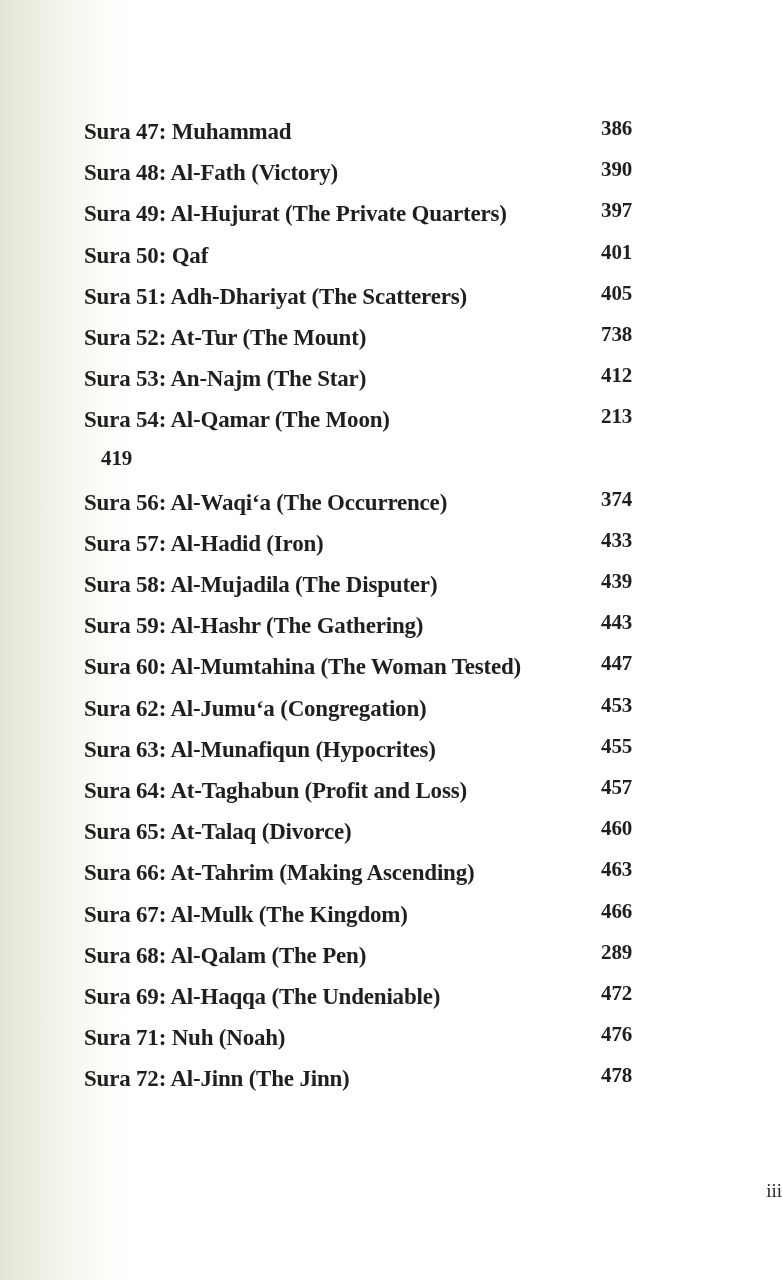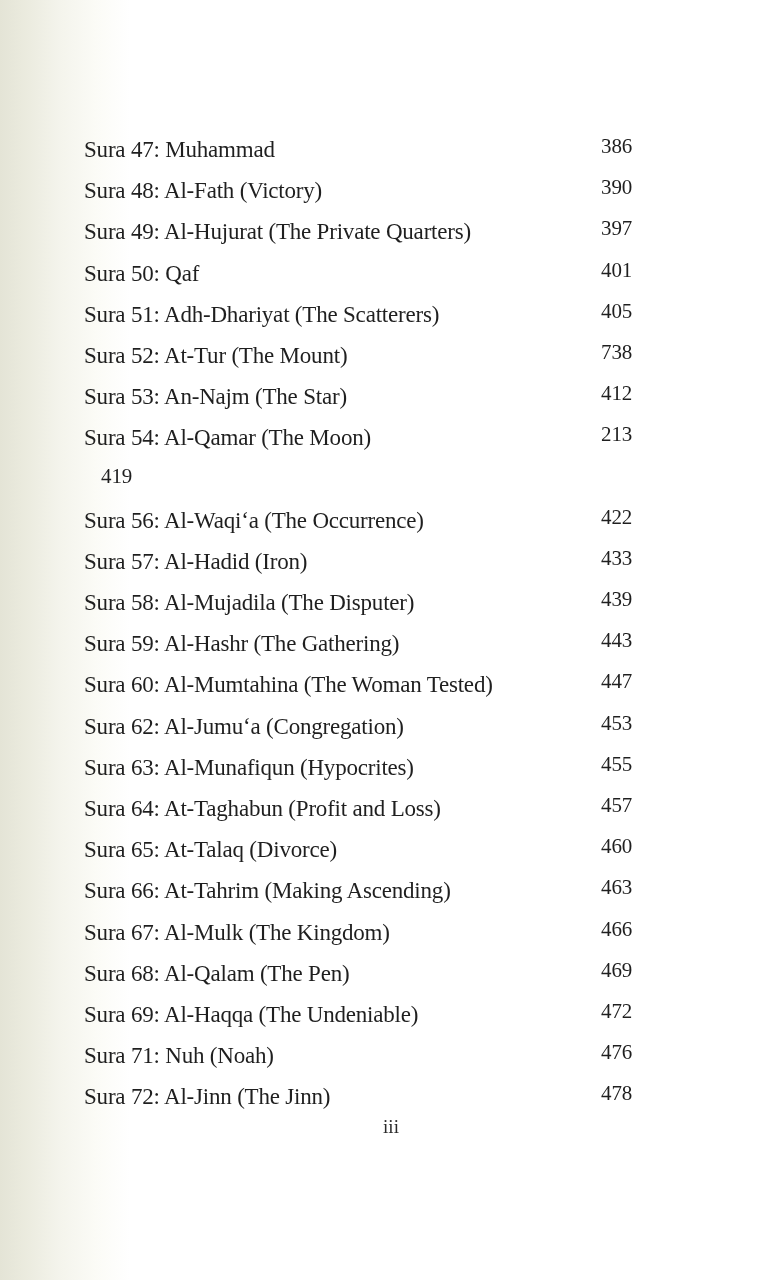--- a/index.html
+++ b/index.html
@@ -11,22 +11,23 @@
       height: 1280px;
       overflow: hidden;
       position: relative;
       background: linear-gradient(to right, #e4e4d6 0px, #ecece0 30px, #f4f4ec 60px, #fbfbf6 95px, #ffffff 130px, #ffffff 100%);
       font-family: "Liberation Serif", "DejaVu Serif", serif;
       color: #1f1f1f;
     }
     .toc {
       position: absolute;
       left: 84px;
-      top: 106px;
+      top: 88px;
       width: 548px;
+      font-weight: bold;
     }
     .toc-row {
       display: flex;
       justify-content: space-between;
       align-items: baseline;
       height: 41.2px;
       font-size: 23px;
       line-height: 41px;
       letter-spacing: -0.2px;
     }
@@ -36,24 +37,24 @@
     .toc-page {
       width: 48px;
       text-align: right;
       font-size: 21px;
       position: relative;
       top: -4px;
       margin-top: 24px;
     }
     .page-number {
       position: absolute;
-      top: 1116px;
+      top: 1180px;
       left: 0;
       width: 782px;
-      text-align: center;
+      text-align: right;
       font-size: 19px;
       color: #2a2a2a;
     }
   </style>
 </head>
 <body>
 
 <div class="toc">
   <div class="toc-row">
       <span class="toc-title">Sura 47: Muhammad</span>
@@ -85,21 +86,21 @@
     </div>
   <div class="toc-row">
       <span class="toc-title">Sura 54: Al-Qamar (The Moon)</span>
       <span class="toc-page">213</span>
     </div>
   <div class="toc-row">
       <span class="toc-page">419</span>
     </div>
   <div class="toc-row">
       <span class="toc-title">Sura 56: Al-Waqi‘a (The Occurrence)</span>
-      <span class="toc-page">422</span>
+      <span class="toc-page">374</span>
     </div>
   <div class="toc-row">
       <span class="toc-title">Sura 57: Al-Hadid (Iron)</span>
       <span class="toc-page">433</span>
     </div>
   <div class="toc-row">
       <span class="toc-title">Sura 58: Al-Mujadila (The Disputer)</span>
       <span class="toc-page">439</span>
     </div>
   <div class="toc-row">
@@ -129,21 +130,21 @@
   <div class="toc-row">
       <span class="toc-title">Sura 66: At-Tahrim (Making Ascending)</span>
       <span class="toc-page">463</span>
     </div>
   <div class="toc-row">
       <span class="toc-title">Sura 67: Al-Mulk (The Kingdom)</span>
       <span class="toc-page">466</span>
     </div>
   <div class="toc-row">
       <span class="toc-title">Sura 68: Al-Qalam (The Pen)</span>
-      <span class="toc-page">469</span>
+      <span class="toc-page">289</span>
     </div>
   <div class="toc-row">
       <span class="toc-title">Sura 69: Al-Haqqa (The Undeniable)</span>
       <span class="toc-page">472</span>
     </div>
   <div class="toc-row">
       <span class="toc-title">Sura 71: Nuh (Noah)</span>
       <span class="toc-page">476</span>
     </div>
   <div class="toc-row">

